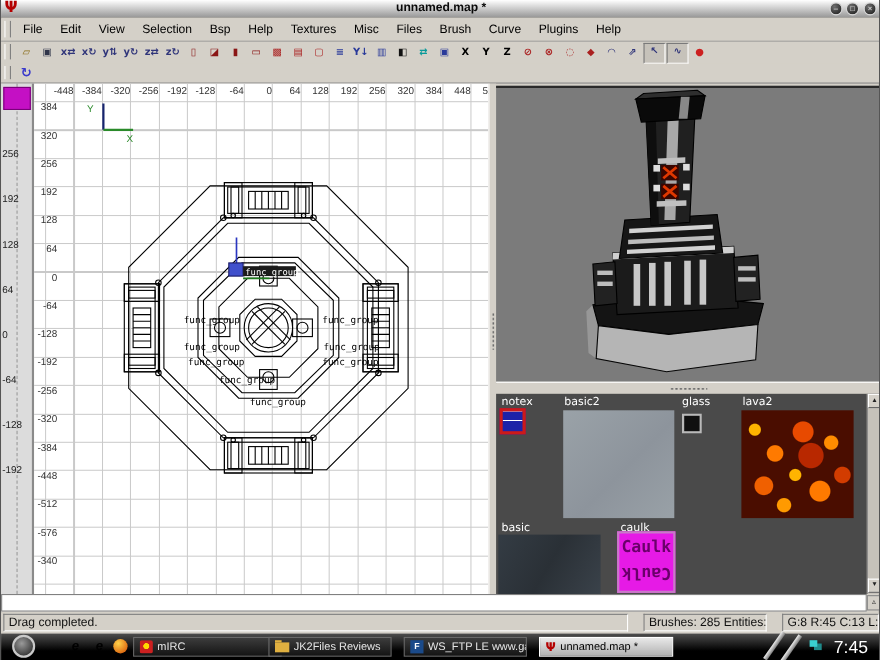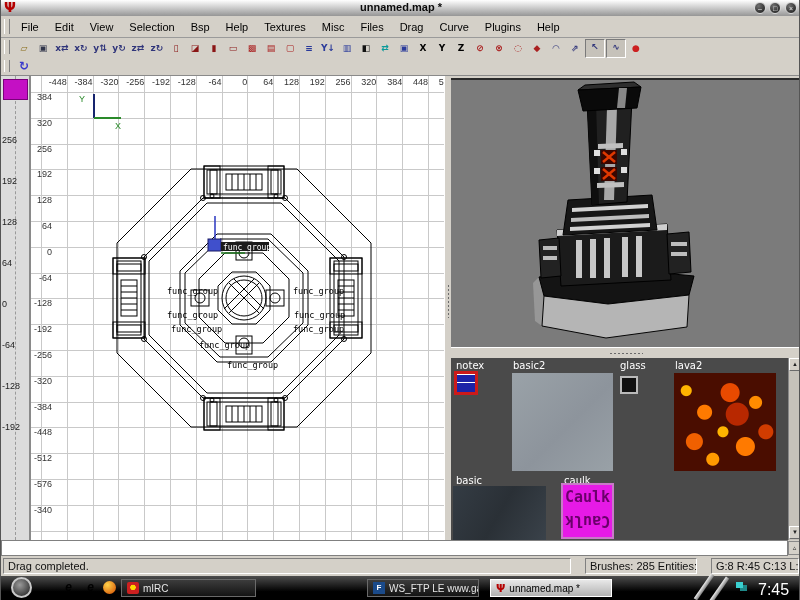--- a/index.html
+++ b/index.html
@@ -142,21 +142,21 @@
 
   <span class="menu-item">File</span>
       <span class="menu-item">Edit</span>
       <span class="menu-item">View</span>
       <span class="menu-item">Selection</span>
       <span class="menu-item">Bsp</span>
       <span class="menu-item">Help</span>
       <span class="menu-item">Textures</span>
       <span class="menu-item">Misc</span>
       <span class="menu-item">Files</span>
-      <span class="menu-item">Drag</span>
+      <span class="menu-item">Brush</span>
       <span class="menu-item">Curve</span>
       <span class="menu-item">Plugins</span>
       <span class="menu-item">Help</span>
     </div>
 
   <div class="toolbar1">
     <span class="grip" style="top:2px"></span>
 
   <span class="tbtn" style="color: rgb(138, 109, 26);">▱</span>
       <span class="tbtn" style="color: rgb(48, 53, 74);">▣</span>
@@ -479,20 +479,24 @@
   <div class="taskbar">
     <div class="start-orb"></div>
     <span class="ql" style="left:60px" style2="" title="internet-explorer">e</span>
     <span class="ql" style="left:82px">e</span>
     <span class="media-dot" style="left:102px"></span>
 
     <div class="task" style="left:120px;width:135px">
       <span class="mirc-ico"></span>
       <span>mIRC</span>
     </div>
+    <div class="task" style="left:243px;width:112px">
+      <span class="folder-ico"></span>
+      <span>JK2Files Reviews</span>
+    </div>
     <div class="task" style="left:366px;width:112px">
       <span class="ftp-ico">F</span>
       <span>WS_FTP LE www.ga...</span>
     </div>
     <div class="task active" style="left:489px;width:122px">
       <span class="radiant-ico">Ψ</span>
       <span>unnamed.map *</span>
     </div>
 
     <div class="stripe" style="left:688px;top:9px"></div>

